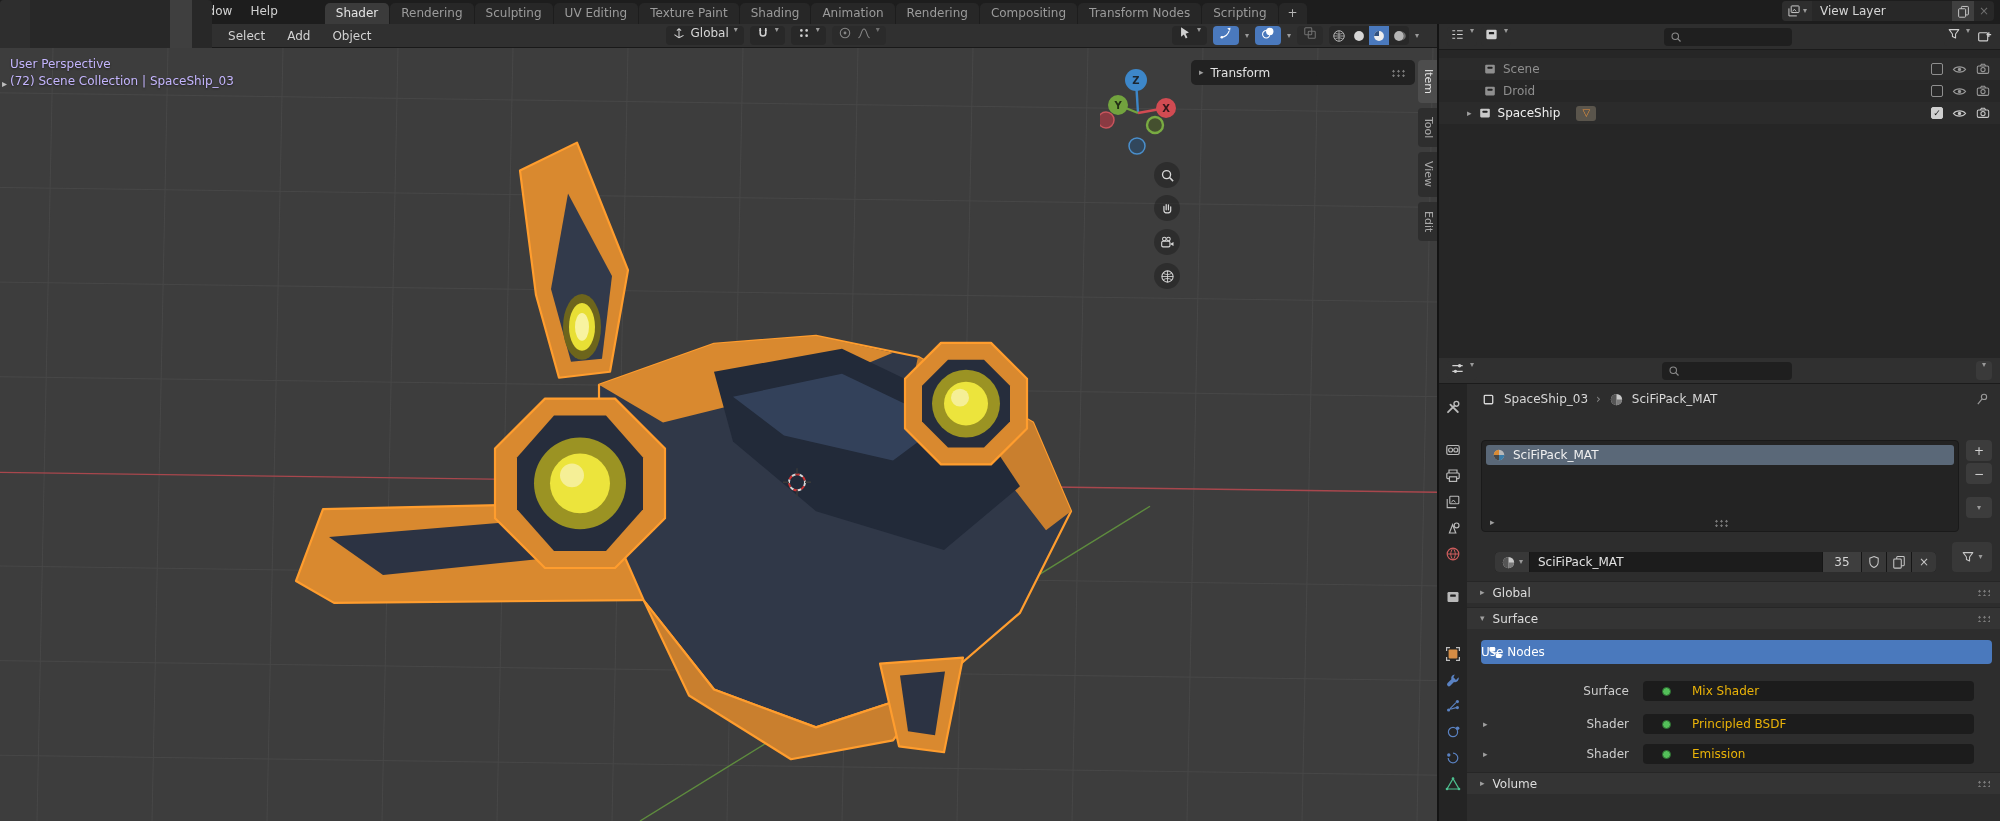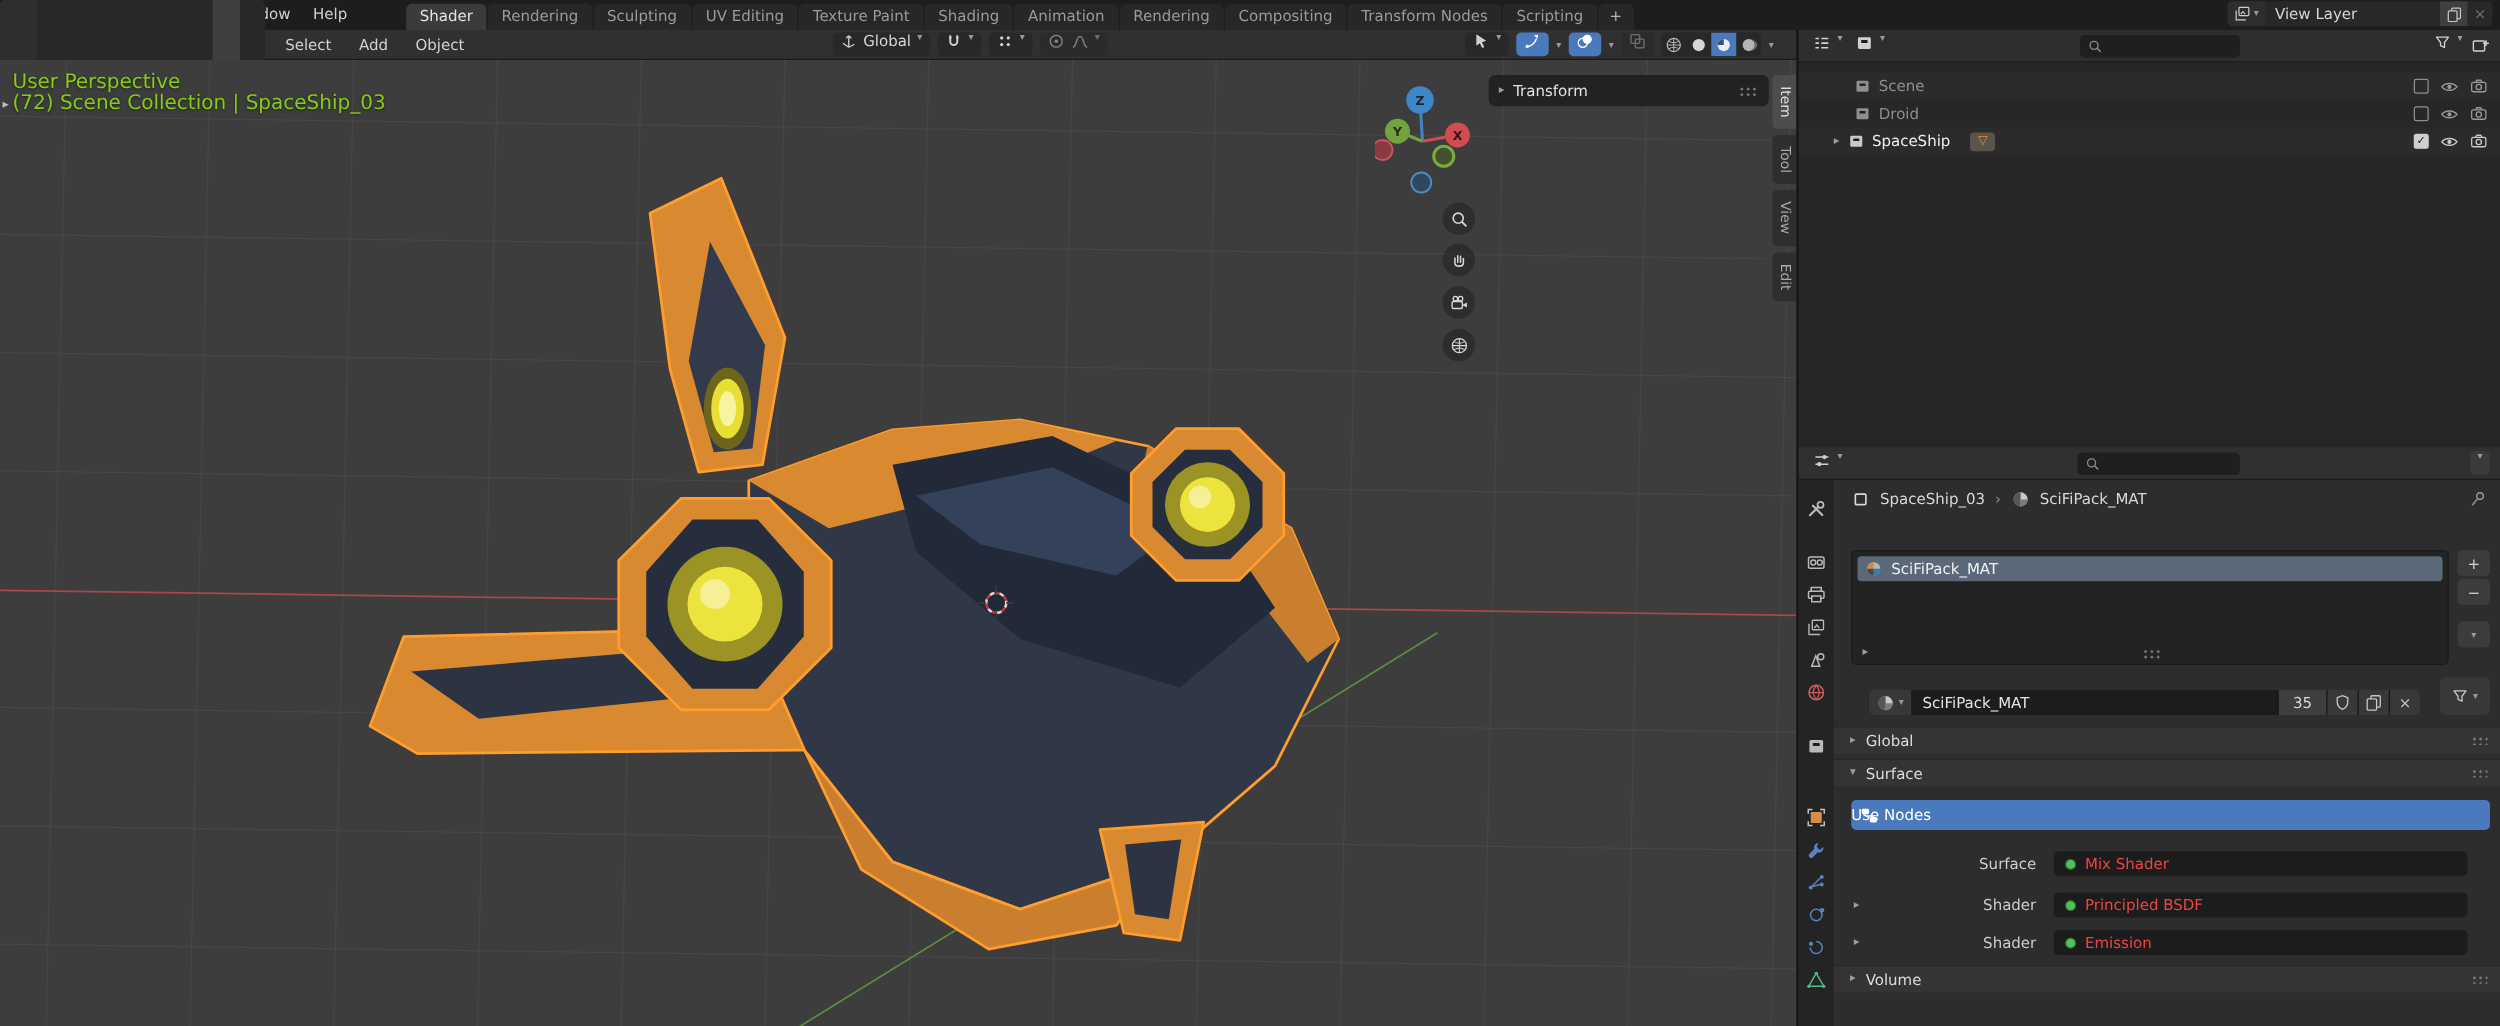--- a/index.html
+++ b/index.html
@@ -37,21 +37,21 @@
   .chip.dim{opacity:.6}
   .hmenu{padding:0 8px;color:#d2d2d2}
   .mid{margin-left:auto;display:flex;gap:6px;align-items:center}
   .rgt{margin-left:auto;display:flex;gap:6px;align-items:center;margin-right:10px}
   .seggrp{display:flex;background:#282828;border-radius:4px;height:19px;align-items:center;overflow:hidden}
   .seggrp .sg{width:20px;height:19px;display:flex;align-items:center;justify-content:center}
   .seggrp .sg.on{background:#4a79bd}
   
   .viewport{position:relative;flex:1;background:#3d3d3d;overflow:hidden}
   .scene{position:absolute;inset:0;width:100%;height:100%}
-  .ovtext{position:absolute;left:10px;top:8px;color:#84cc16;text-shadow:0 1px 2px rgba(0,0,0,.5);line-height:17px;font-size:16px}
+  .ovtext{position:absolute;left:10px;top:8px;color:#c4b5fd;text-shadow:0 1px 2px rgba(0,0,0,.5);line-height:17px;font-size:12px}
   .tbchev{position:absolute;left:2px;top:30px;color:#bdbdbd;font-size:10px}
   .xfpanel{position:absolute;right:22px;top:12px;width:224px;height:25px;background:rgba(32,32,32,.92);
            border-radius:5px;display:flex;align-items:center;padding:0 8px;gap:7px;color:#e2e2e2}
   .xfpanel .grip{margin-left:auto}
   .sbtabs{position:absolute;right:0;top:12px;width:19px;display:flex;flex-direction:column;gap:5px}
   .sbtab{writing-mode:vertical-rl;background:#2e2e2e;color:#a8a8a8;padding:9px 2px;border-radius:4px 0 0 4px;
          font-size:11px;text-align:center}
   .sbtab.active{background:#4d4d4d;color:#e2e2e2}
   .gizmo{position:absolute;left:1100px;top:20px;width:80px;height:95px}
   .navbtn{position:absolute;width:26px;height:26px;border-radius:50%;background:rgba(30,30,30,.5);
@@ -103,21 +103,21 @@
   .db-funnel{width:40px;margin-left:8px;border-radius:4px}
   .dbrow-wrap{display:flex;margin:10px 8px 0 14px;gap:0}
   .shead{height:22px;background:#343434;display:flex;align-items:center;gap:8px;padding:0 10px 0 13px;color:#dcdcdc;border-top:1px solid #262626}
   .shead .grip{margin-left:auto;width:13px;height:7px}
   .mt9{margin-top:9px}.mt4{margin-top:4px}
   .usenodes{margin:11px 8px 0 14px;height:24px;background:#4a79bd;border-radius:4px;display:flex;align-items:center;color:#fff;position:relative}
   .usenodes .unlab{position:absolute;left:0;right:0;}
   .usenodes .unic{margin-left:7px;z-index:1}
   .prow{position:relative;display:flex;align-items:center;height:22px;padding-right:8px}
   .plabel{width:176px;text-align:right;padding-right:14px;color:#cdcdcd;flex:0 0 auto}
-  .pfield{flex:1;height:20px;background:#1c1c1c;border-radius:4px;display:flex;align-items:center;gap:7px;padding:0 9px;color:#ef4444}
+  .pfield{flex:1;height:20px;background:#1c1c1c;border-radius:4px;display:flex;align-items:center;gap:21px;padding:0 19px;color:#eab308}
   .dotg{width:9px;height:9px;border-radius:50%;background:#54c05a;border:1px solid #2c6b30;flex:0 0 auto}
   .kfcol{width:18px;display:flex;justify-content:center;flex:0 0 auto}
   .kfdot{width:7px;height:7px;border-radius:50%;background:#d4d4d4}
   .socket{width:11px;height:11px;border-radius:50%;background:#8d8d8d;border:1px solid #5a5a5a;margin-right:6px;flex:0 0 auto}
   .slider{flex:1;height:20px;border-radius:4px;background:#939393;position:relative;overflow:hidden}
   .slider .fill{position:absolute;left:0;top:0;bottom:0;width:50%;background:#4a79bd}
   .slider .val{position:absolute;inset:0;display:flex;align-items:center;justify-content:center;color:#fff;text-shadow:0 1px 1px rgba(0,0,0,.6)}
   .rowtri{position:absolute;left:16px;color:#9f9f9f;font-size:9px}
 </style>
 </head>

